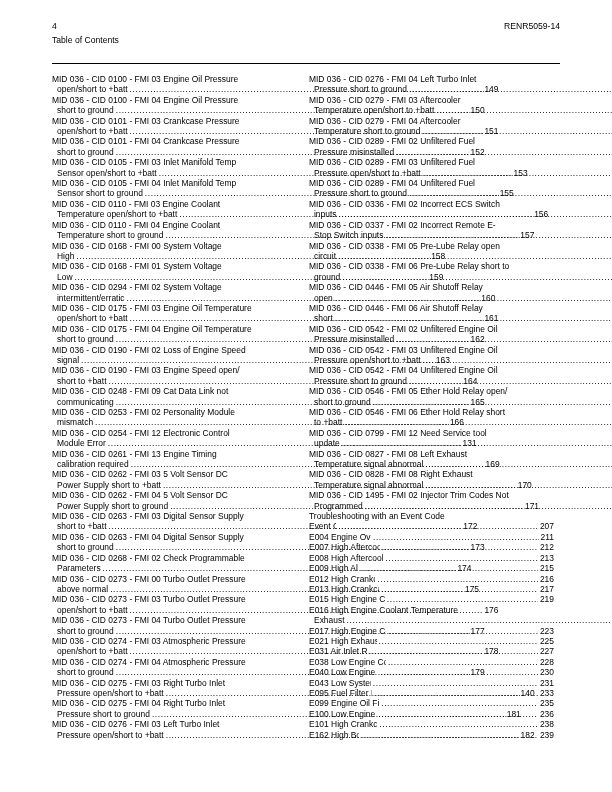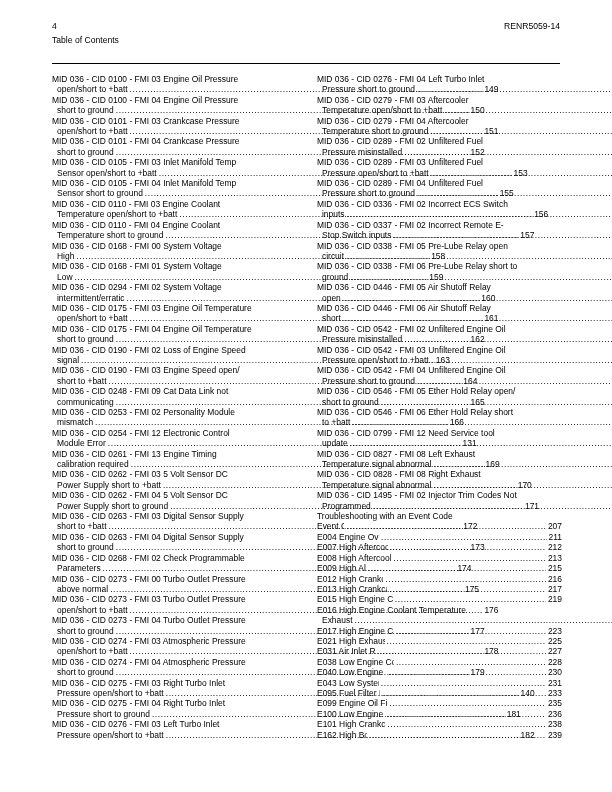--- a/index.html
+++ b/index.html
@@ -49,21 +49,21 @@
     border-top: 1.4px solid #000;
   }
 
   
   .columns {
     position: absolute;
     left: 52px;
     top: 74px;
     width: 508px;
     display: flex;
-    gap: 20px;
+    gap: 12px;
   }
   .col {
     width: 245px;
     flex: 0 0 245px;
   }
 
   
   .toc-entry {
     font-size: 8.45px;
     line-height: 10.4px;

